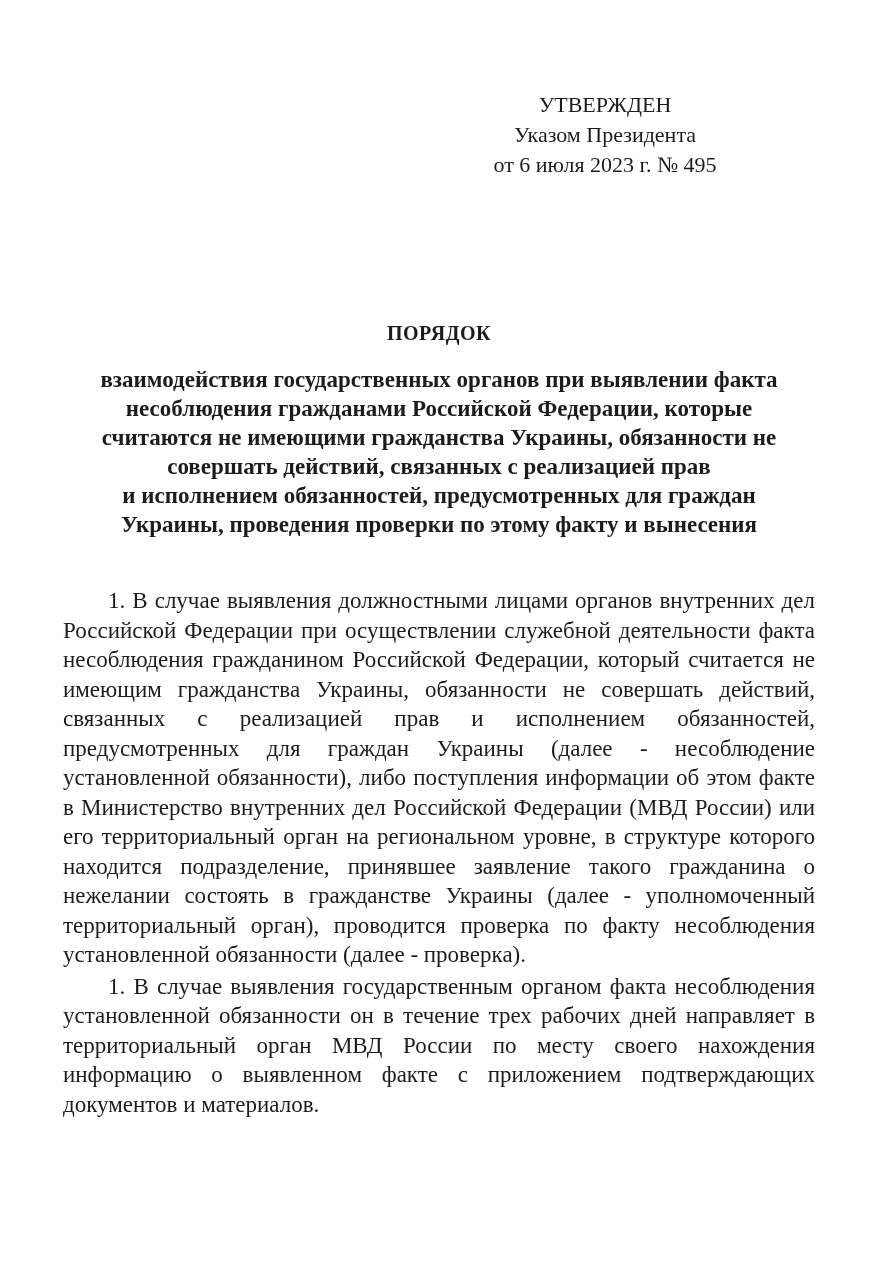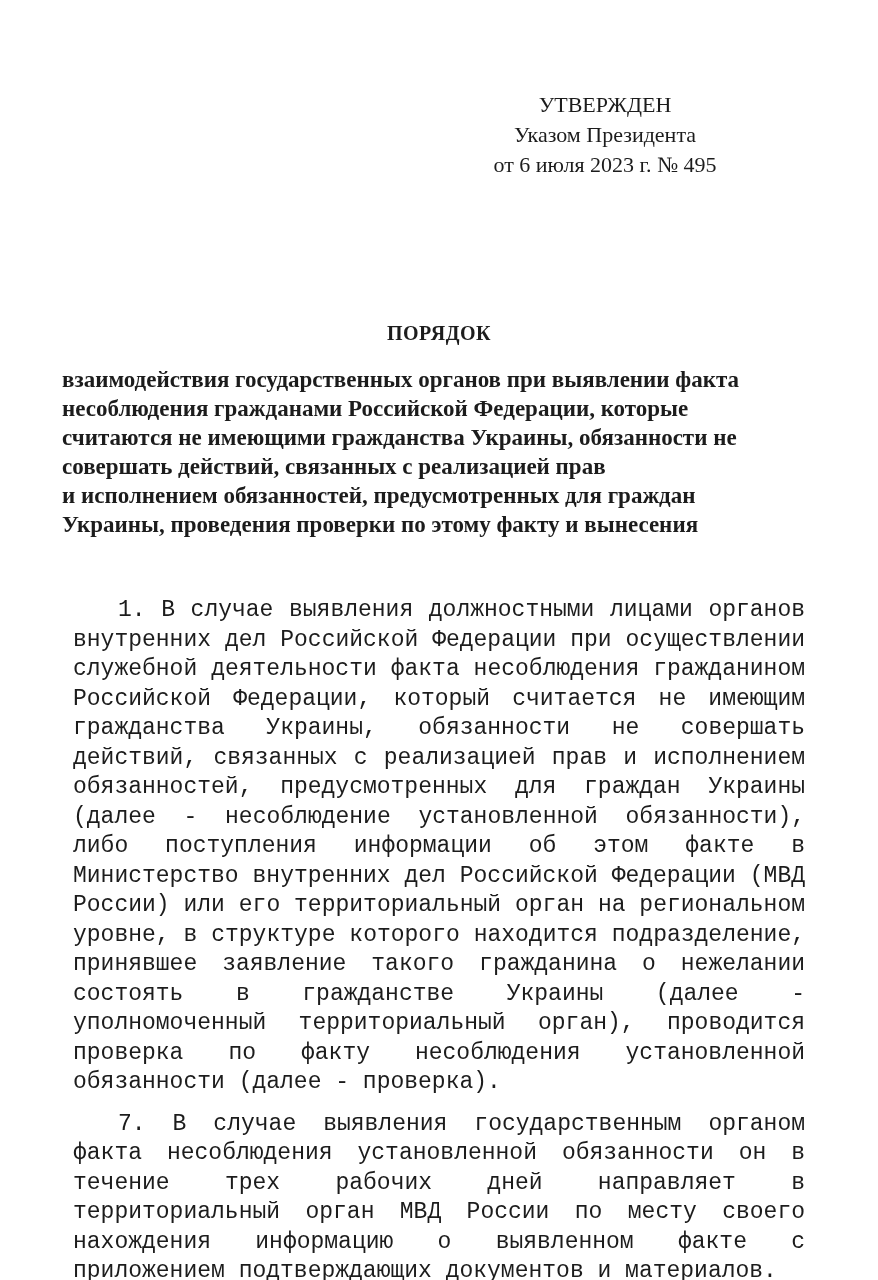--- a/index.html
+++ b/index.html
@@ -36,38 +36,37 @@
     text-align: center;
     font-size: 20px;
     font-weight: bold;
     letter-spacing: 0.5px;
   }
   .doc-subtitle {
     position: absolute;
     top: 365px;
     left: 62px;
     width: 754px;
-    text-align: left;
+    text-align: center;
     font-size: 23px;
     font-weight: bold;
     line-height: 29px;
   }
   .doc-body {
     position: absolute;
     top: 584px;
     left: 61px;
     width: 756px;
     font-size: 23px;
     line-height: 29.5px;
     text-align: justify;
   }
   .doc-body p {
-    margin: 12px;
+    margin: 2px;
     text-indent: 45px;
-    font-family: Liberation Mono, monospace;
   }
 </style>
 </head>
 <body>
 
 <div class="page">
 
   <div class="approval">
     <div>УТВЕРЖДЕН</div>
     <div>Указом Президента</div>
@@ -80,16 +79,16 @@
     <div>взаимодействия государственных органов при выявлении факта</div>
     <div>несоблюдения гражданами Российской Федерации, которые</div>
     <div>считаются не имеющими гражданства Украины, обязанности не</div>
     <div>совершать действий, связанных с реализацией прав</div>
     <div>и исполнением обязанностей, предусмотренных для граждан</div>
     <div>Украины, проведения проверки по этому факту и вынесения</div>
   </div>
 
   <div class="doc-body">
     <p>1. В случае выявления должностными лицами органов внутренних дел Российской Федерации при осуществлении служебной деятельности факта несоблюдения гражданином Российской Федерации, который считается не имеющим гражданства Украины, обязанности не совершать действий, связанных с реализацией прав и исполнением обязанностей, предусмотренных для граждан Украины (далее - несоблюдение установленной обязанности), либо поступления информации об этом факте в Министерство внутренних дел Российской Федерации (МВД России) или его территориальный орган на региональном уровне, в структуре которого находится подразделение, принявшее заявление такого гражданина о нежелании состоять в гражданстве Украины (далее - уполномоченный территориальный орган), проводится проверка по факту несоблюдения установленной обязанности (далее - проверка).</p>
-    <p>7. В случае выявления государственным органом факта несоблюдения установленной обязанности он в течение трех рабочих дней направляет в территориальный орган МВД России по месту своего нахождения информацию о выявленном факте с приложением подтверждающих документов и материалов.</p>
+    <p>1. В случае выявления государственным органом факта несоблюдения установленной обязанности он в течение трех рабочих дней направляет в территориальный орган МВД России по месту своего нахождения информацию о выявленном факте с приложением подтверждающих документов и материалов.</p>
   </div>
 
 </div>
 
 </body></html>

